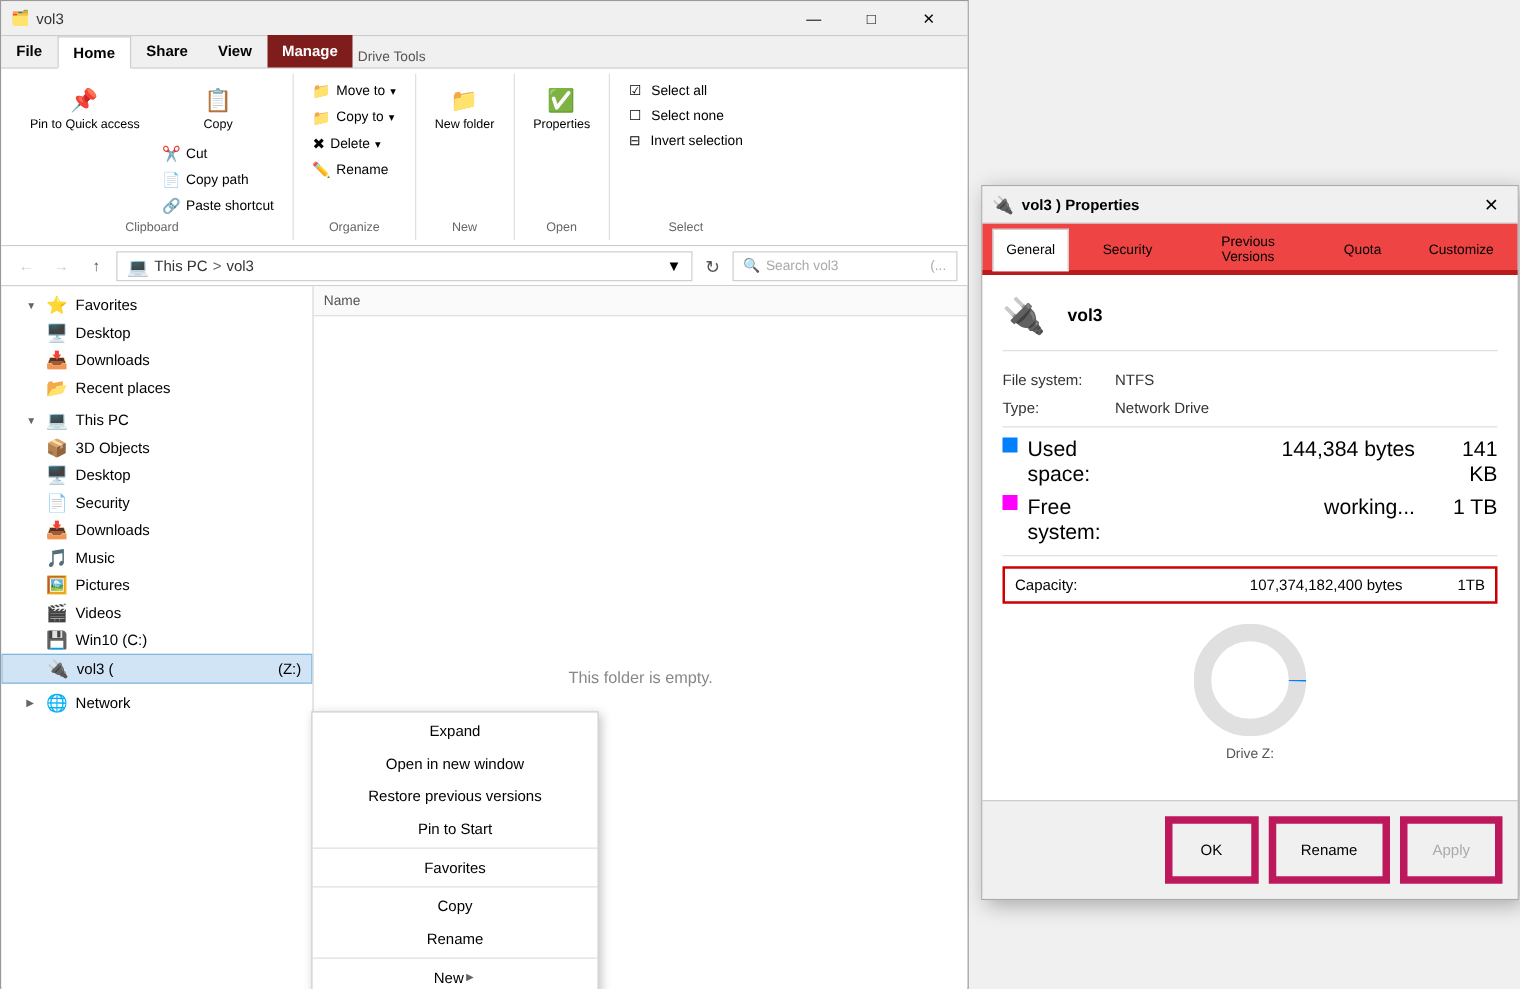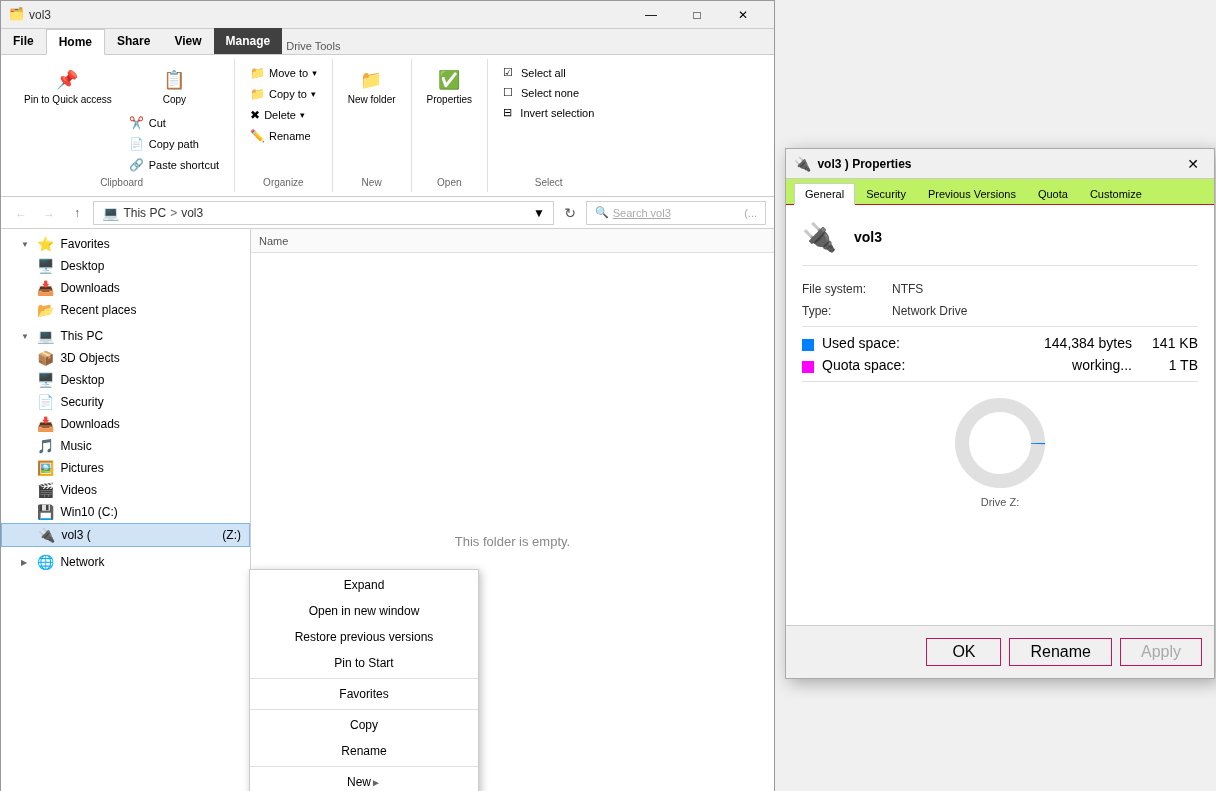--- a/index.html
+++ b/index.html
@@ -50,21 +50,21 @@
       font-weight: bold;
     }
     .ribbon-tab.active {
       background: white;
       border: 1px solid #ccc;
       border-bottom: 1px solid white;
       margin-bottom: -1px;
       z-index: 1;
     }
     .ribbon-tab.manage-active {
-      background: #404040;
+      background: #7f1d1d;
       color: white;
       padding: 4px 12px;
     }
     .ribbon-content {
       background: white;
       padding: 4px 8px;
       display: flex;
       align-items: stretch;
       min-height: 80px;
       border-bottom: 1px solid #ccc;
@@ -284,24 +284,24 @@
     .dialog-title { font-size: 12px; font-weight: 600; flex: 1; }
     .dialog-close-btn {
       width: 26px; height: 26px;
       border: none; background: transparent;
       cursor: pointer; font-size: 14px;
       display: flex; align-items: center; justify-content: center;
     }
 
     .dialog-tabs {
       display: flex;
-      background: #bef264;
-      border-bottom: 1px solid #b91c1c;
+      background: #ef4444;
+      border-bottom: 4px solid #b91c1c;
       padding: 4px 8px 0;
-      gap: 0;
+      gap: 16px;
     }
     .dialog-tab {
       padding: 4px 10px;
       font-size: 11px;
       cursor: pointer;
       border: 1px solid transparent;
       background: transparent;
       margin-bottom: -1px;
     }
     .dialog-tab.active {
@@ -336,23 +336,23 @@
       margin-bottom: 8px;
       font-size: 12px;
     }
     .dialog-info-label { width: 90px; color: #333; }
     .dialog-info-value { color: #333; }
 
     .dialog-divider { border: none; border-top: 1px solid #e0e0e0; margin: 8px 0; }
 
     .dialog-space-row {
       display: flex;
-      align-items: flex-end;
+      align-items: flex-start;
       margin-bottom: 6px;
-      font-size: 14px;
+      font-size: 17px;
     }
     .space-indicator {
       width: 12px; height: 12px;
       margin-right: 8px;
       flex-shrink: 0;
     }
     .space-indicator.used { background: #0080ff; }
     .space-indicator.free { background: #ff00ff; }
     .space-label { width: 90px; }
     .space-bytes { flex: 1; text-align: right; padding-right: 16px; }
@@ -380,23 +380,23 @@
 
     .dialog-footer {
       display: flex;
       justify-content: flex-end;
       gap: 8px;
       padding: 12px;
       background: #f0f0f0;
       border-top: 1px solid #ccc;
     }
     .dialog-btn {
-      padding: 4px 20px;
-      font-size: 16px;
-      border: 1px solid #be185d;
+      padding: 14px 20px;
+      font-size: 12px;
+      border: 6px solid #be185d;
       background: #f0f0f0;
       cursor: pointer;
       min-width: 75px;
     }
     .dialog-btn.disabled { color: #aaa; cursor: default; }
   </style>
 </head>
 <body>
 
 <div class="main-window">
@@ -530,21 +530,21 @@
     <div class="address-path">
       <span style="font-size:14px;">💻</span>
       <span class="path-part">This PC</span>
       <span class="path-sep"> &gt; </span>
       <span class="path-part">vol3</span>
       <span style="margin-left:auto;">▼</span>
     </div>
     <button class="refresh-btn">↻</button>
     <div class="search-box">
       <span style="color:#888; margin-right:4px;">🔍</span>
-      <span style="color:#aaa;text-decoration:underline;">Search vol3</span>
+      <span style="color:#aaa;">Search vol3</span>
       <span style="color:#aaa; margin-left:auto;">(...</span>
     </div>
   </div>
 
   <div class="content-area">
 
     <div class="sidebar">
 
       <div class="sidebar-item sidebar-indent1">
         <span class="sidebar-expand">▼</span>
@@ -701,27 +701,32 @@
 
     <div class="dialog-space-row">
       <span class="space-indicator used"></span>
       <span class="space-label">Used space:</span>
       <span class="space-bytes">144,384 bytes</span>
       <span class="space-human">141 KB</span>
     </div>
 
     <div class="dialog-space-row">
       <span class="space-indicator free"></span>
-      <span class="space-label">Quota space:</span>
+      <span class="space-label">Free system:</span>
       <span class="space-bytes">working...</span>
       <span class="space-human">1 TB</span>
     </div>
 
     <hr class="dialog-divider">
 
+    <div class="capacity-row">
+      <span class="capacity-label">Capacity:</span>
+      <span class="capacity-bytes">107,374,182,400 bytes</span>
+      <span class="capacity-human">1TB</span>
+    </div>
 
     <div class="pie-chart-area">
       <svg width="90" height="90" viewBox="0 0 90 90">
         <circle cx="45" cy="45" r="38" fill="none" stroke="#e0e0e0" stroke-width="14"></circle>
         <circle cx="45" cy="45" r="38" fill="none" stroke="#0080ff" stroke-width="14" stroke-dasharray="1 238" stroke-dashoffset="0"></circle>
       </svg>
       <span class="pie-label">Drive Z:</span>
     </div>
 
   </div>

